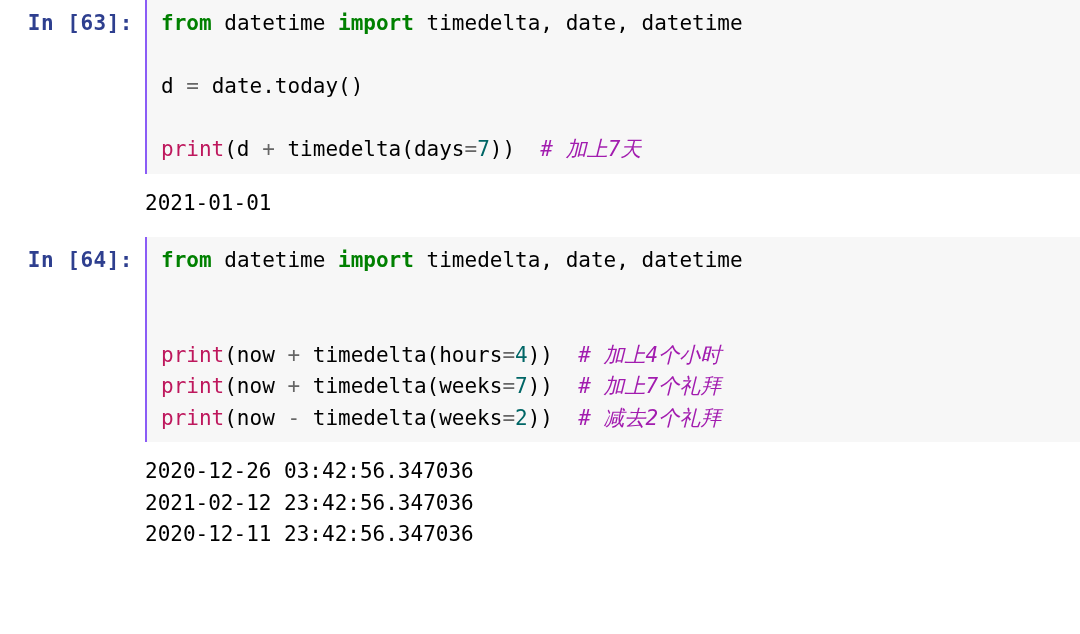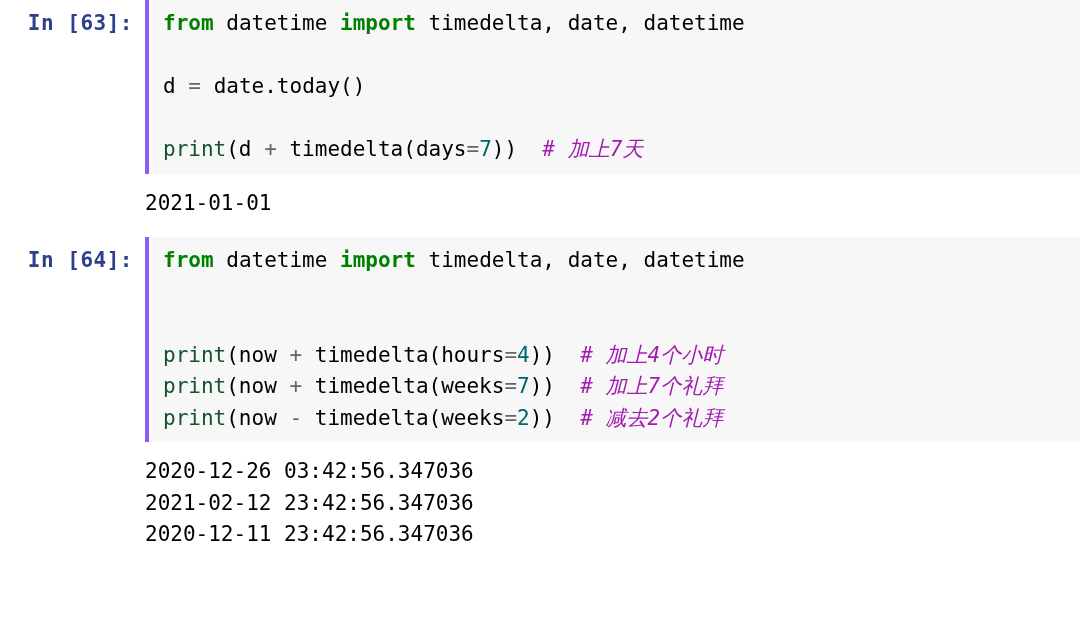--- a/index.html
+++ b/index.html
@@ -32,41 +32,41 @@
     font-family: inherit;
   }
   .prompt-in {
     color: #2e3f8f;
     font-weight: bold;
     letter-spacing: 0.5px;
   }
   .input-area {
     flex: 1;
     background: #f7f7f7;
-    border-left: 4px solid #8b5cf6;
+    border-left: 2px solid #8b5cf6;
     padding: 8px 10px 8px 14px;
     box-sizing: border-box;
   }
   .output-area, .output-only {
     font-family: inherit;
     padding: 6px 0 8px 0;
   }
   .output-cell {
     display: flex;
     flex-direction: row;
   }
   .code-line {
     white-space: pre;
   }
   .kw { color: #008000; font-weight: bold; }
   .nm { color: #000000; }
   .op { color: #666666; }
   .num { color: #006666; }
   .cmt { color: #a21caf; font-style: italic; }
-  .builtin { color: #14532d; }
+  .builtin { color: #be185d; }
   pre { margin: 0; font-family: inherit; }
 </style>
 </head>
 <body>
 
 <div class="notebook">
 
   <div class="cell">
     <div class="prompt-col">
       <span class="prompt-in">In [63]:</span>

